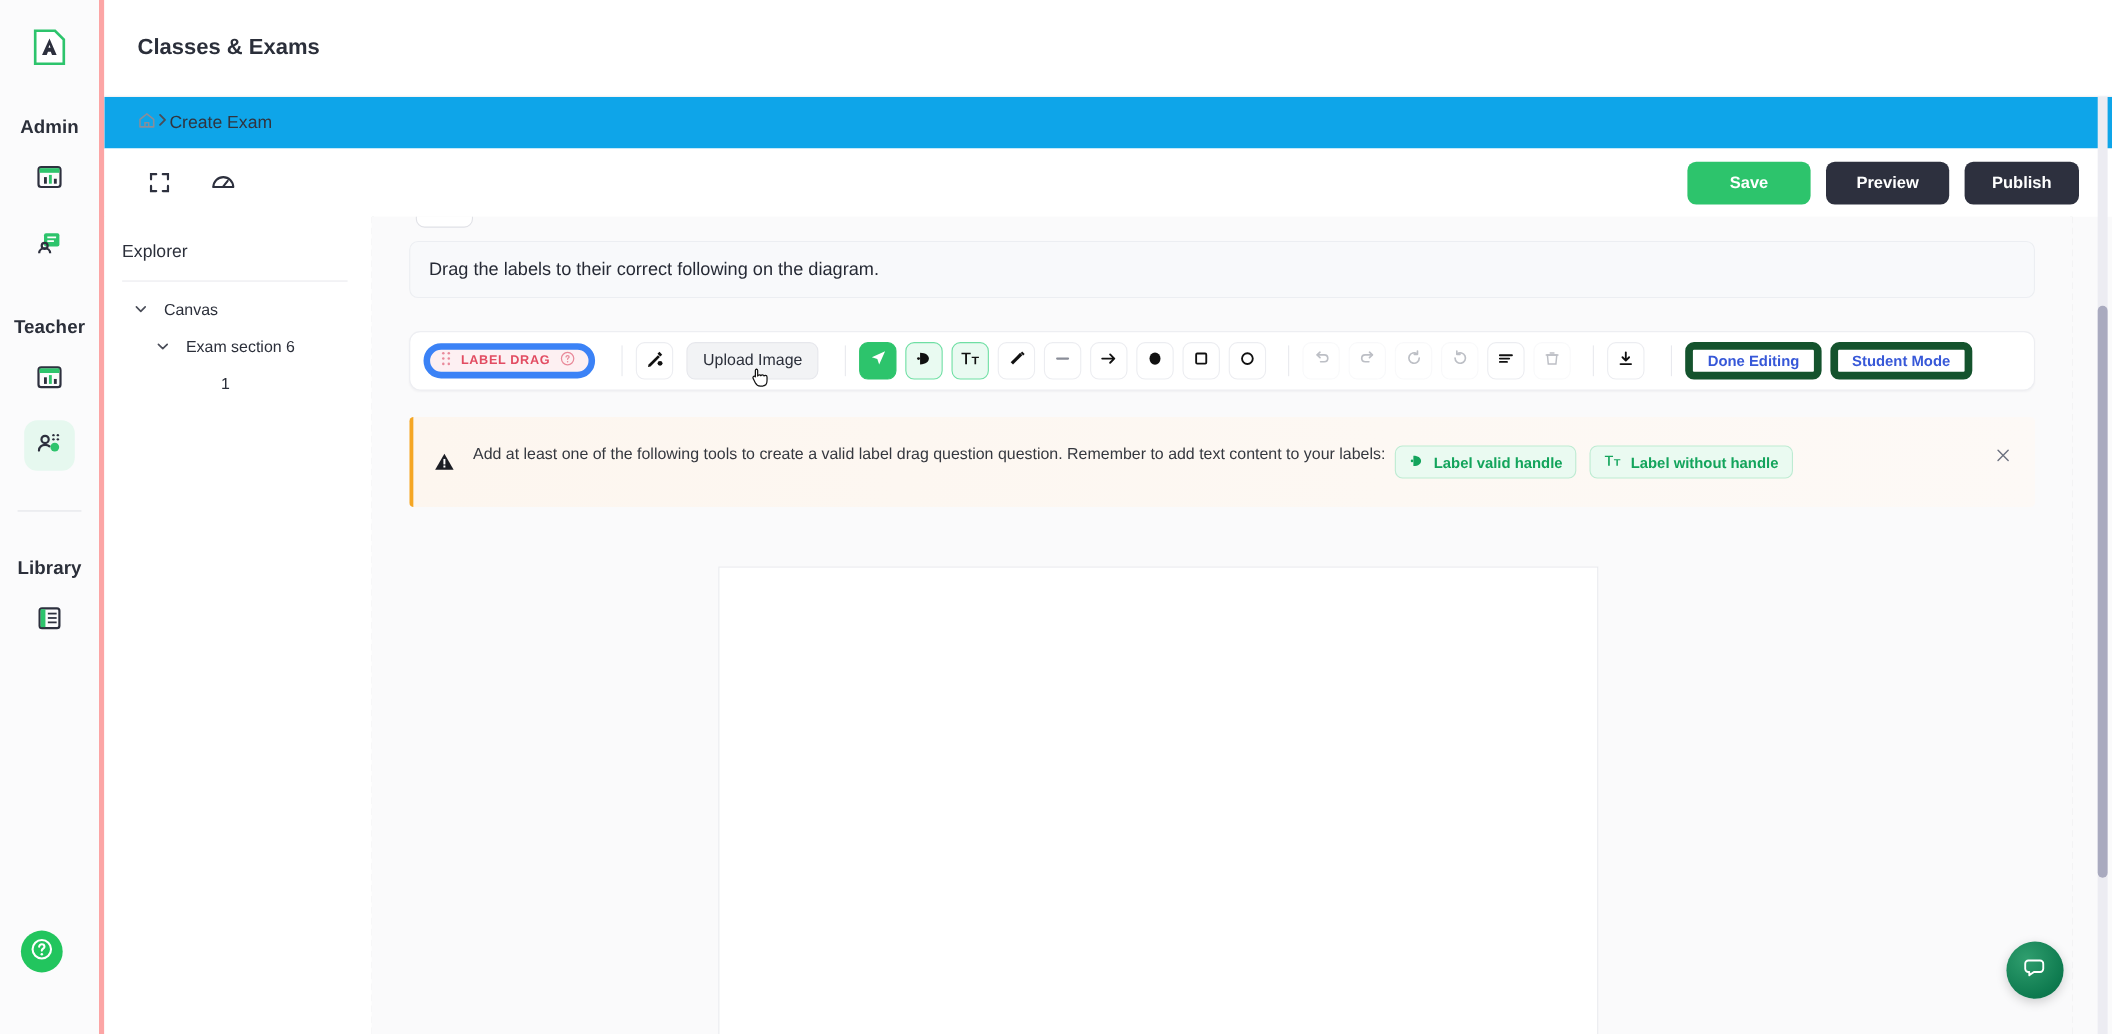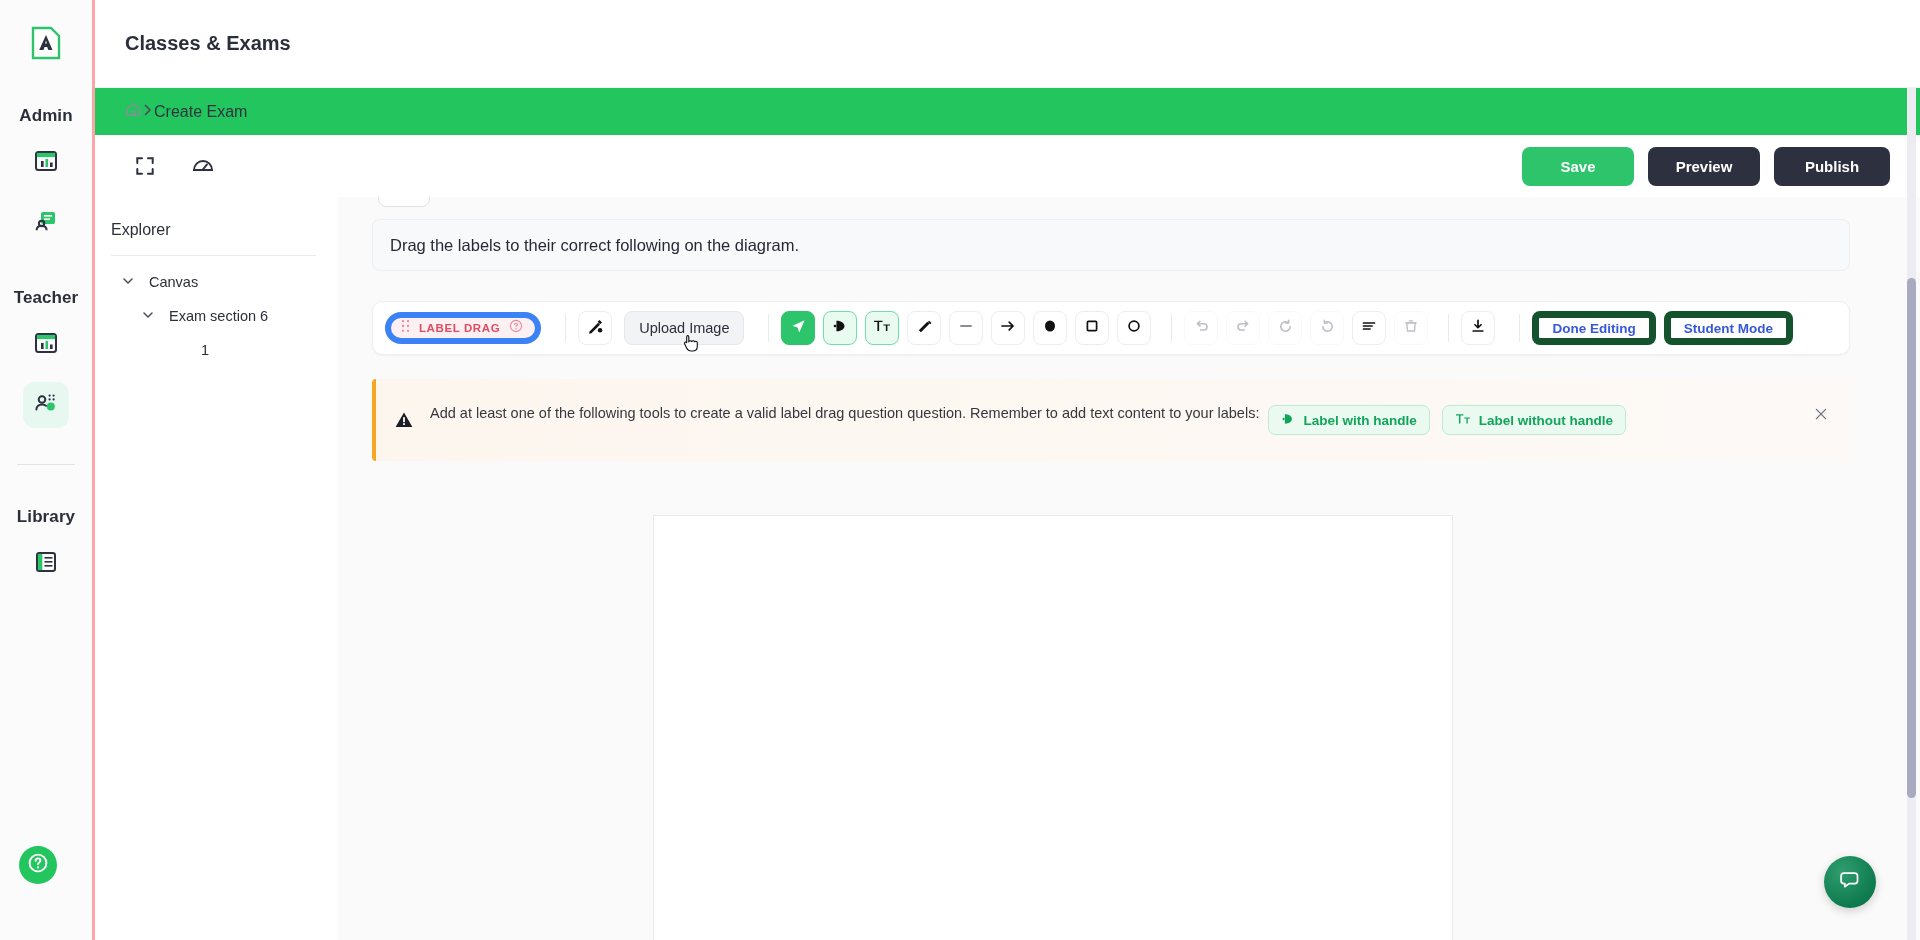--- a/index.html
+++ b/index.html
@@ -9,21 +9,21 @@
     font-family: "Liberation Sans", sans-serif;
     background: #ffffff;
     color: #23262f;
   }
   .app { position: relative; width: 1920px; height: 940px; display: flex; }
 
   
   .rail {
     width: 95px; height: 940px;
     background: #fbfbfc;
-    border-right: 3px solid #fca5a5;
+    border-right: 5px solid #fca5a5;
     display: flex; flex-direction: column; align-items: center;
     flex: 0 0 95px;
     position: relative;
   }
   .logo-box {
     margin-top: 22px;
     width: 42px; height: 42px;
     display: flex; align-items: center; justify-content: center;
   }
   .rail-section-title {
@@ -80,39 +80,39 @@
     color:#fff; font-size:19px; font-weight:700;
     display:flex;align-items:center;justify-content:center;
   }
   .greet { font-size: 13.5px; color: #6d7280; line-height: 1.5;}
   .uname { font-size: 17px; font-weight: 700; color: #23262f; line-height: 1.35;}
   .chev-down { width: 14px; height: 14px; }
 
   
   .crumbrow {
     height: 47px; display:flex; align-items:center; padding-left: 30px;
-    background:#22c55e;
+    background:#0ea5e9;
   }
   .crumb-text { font-size: 16px; color: #31343e; cursor:pointer; }
 
   
   .actionrow {
     height: 62px; display:flex; align-items:center; padding: 0 30px 0 36px;
     background:#ffffff; position:relative;
   }
   .tool-sq { width: 28px; height:28px; display:flex;align-items:center;justify-content:center;cursor:pointer;}
   .actionrow .spacer { flex:1; }
   .btn {
     height: 39px; border-radius: 8px; border:none; cursor:pointer;
     font-size: 15px; font-weight: 700; color:#fff;
     display:flex;align-items:center;justify-content:center;
   }
   .btn-save { background:#2dc46c; width:112px; margin-right: 14px;}
   .btn-dark { background:#2d303e; width:112px; margin-right: 14px;}
-  .btn-dark.last { margin-right: 0; width: 116px; text-align: center;}
+  .btn-dark.last { margin-right: 0; width: 104px; text-align: center;}
 
   
   .bodywrap { display:flex; height: calc(940px - 88px - 47px - 62px); position:relative; }
 
   
   .explorer {
     width: 243px; flex: 0 0 243px;
     padding: 6px 22px 0 16px;
     background: #ffffff;
   }
@@ -596,21 +596,21 @@
             <div class="warn-body">
               <div class="warn-text">Add at least one of the following tools to create a valid label drag question question. Remember to add text content to your labels:</div>
               <div class="warn-actions">
                 <div class="warn-btn">
                   <span>
                     <svg width="14" height="14" viewBox="0 0 18 18">
                       <path d="M5 3 C11 3 14 6 14 9 C14 12 11 15 5 15 Z" fill="#13a45c"></path>
                       <circle cx="3.4" cy="9" r="1.5" fill="#13a45c"></circle>
                     </svg>
                   </span>
-                  <span>Label with handle</span>
+                  <span>Label valid handle</span>
                 </div>
                 <div class="warn-btn">
                   <span>
                     <svg width="16" height="14" viewBox="0 0 20 16">
                       <path d="M1.2 3.6V2.2h9.3v1.4H6.8V13.6H4.9V3.6z" fill="#13a45c"></path>
                       <path d="M11.5 7.4V6.2h7.3v1.2h-2.8v6.2h-1.7V7.4z" fill="#13a45c"></path>
                     </svg>
                   </span>
                   <span>Label without handle</span>
                 </div>

